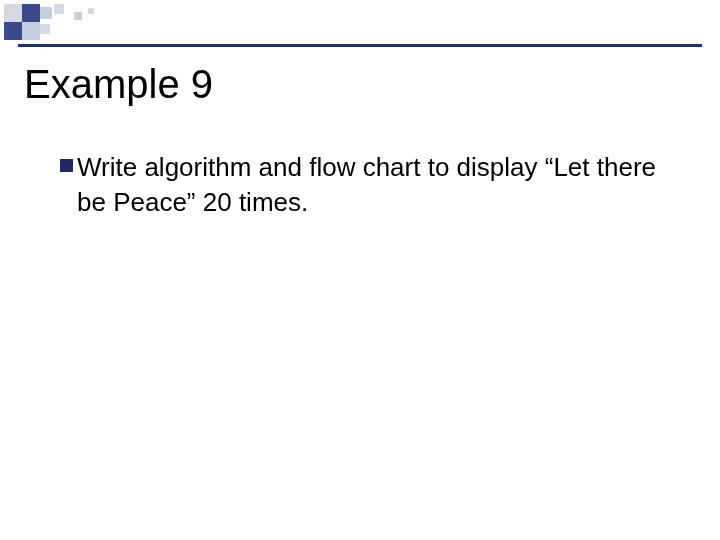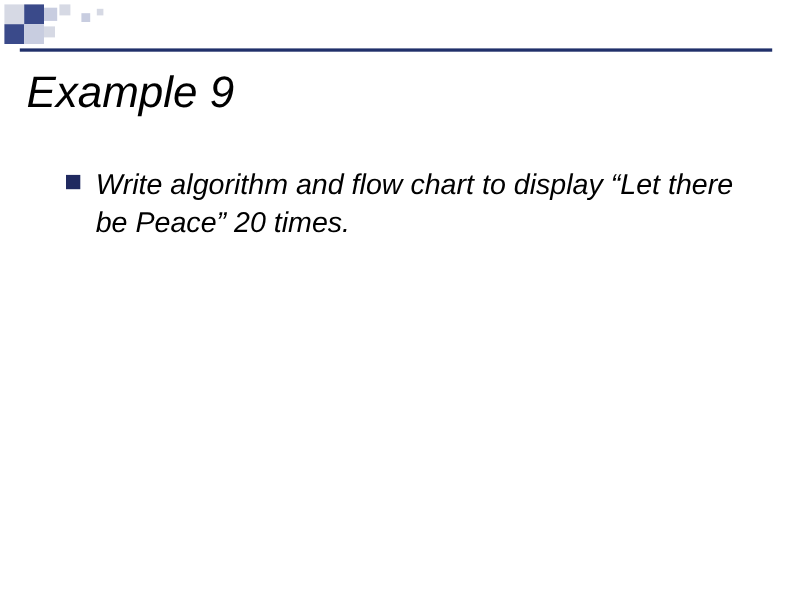--- a/index.html
+++ b/index.html
@@ -1,15 +1,15 @@
 <!DOCTYPE html>
 <html><head>
 <meta charset="utf-8">
 <style>
-  * { margin: 0; padding: 0; box-sizing: border-box; font-style: italic; }
+  * { margin: 0; padding: 0; box-sizing: border-box; }
   body {
     width: 720px;
     height: 540px;
     background: #ffffff;
     font-family: Arial, Helvetica, sans-serif;
     position: relative;
     overflow: hidden;
   }
   .corner-deco {
     position: absolute;
@@ -42,21 +42,21 @@
   }
   .content {
     position: absolute;
     top: 150px;
     left: 60px;
     right: 40px;
   }
   .bullet-row {
     display: flex;
     align-items: flex-start;
-    gap: 14px;
+    gap: 4px;
   }
   .bullet-square {
     width: 13px;
     height: 13px;
     background: #202a60;
     flex-shrink: 0;
     margin-top: 9px;
   }
   .bullet-text {
     font-size: 26px;

